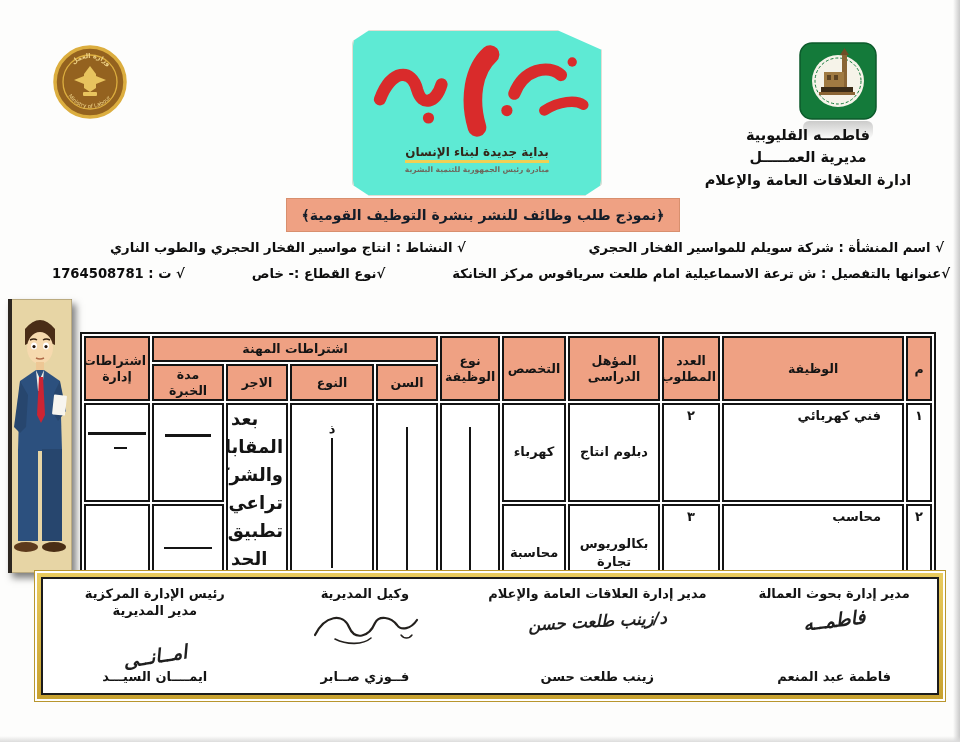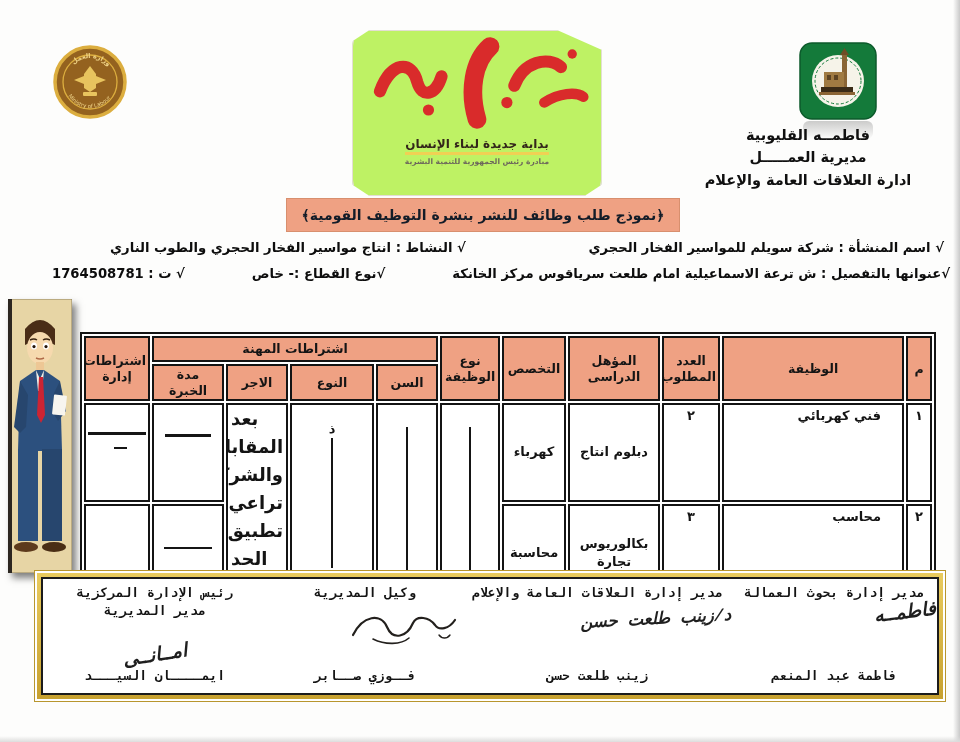--- a/index.html
+++ b/index.html
@@ -8,23 +8,23 @@
     font-family:"DejaVu Sans",sans-serif;color:#141414;
   }
   .edge-right{position:absolute;right:0;top:0;width:7px;height:100%;
     background:linear-gradient(to left,#c9c9c9,rgba(201,201,201,0));}
   .edge-bottom{position:absolute;left:0;bottom:0;width:100%;height:6px;
     background:linear-gradient(to top,#dcdcdc,rgba(220,220,220,0));}
 
   
   .seal{position:absolute;left:52px;top:44px;width:76px;height:76px;}
   .card{
-    position:absolute;left:352px;top:30px;width:250px;height:166px;background:#bef264;
+    position:absolute;left:352px;top:30px;width:250px;height:166px;background:#5eead4;
     border:1px solid #e3ded3;border-radius:16px;
-    box-shadow:0 3px 6px rgba(0,0,0,.18);text-align:center;padding-top:4px;box-sizing:border-box;
+    box-shadow:0 3px 6px rgba(0,0,0,.18);text-align:center;padding-top:12px;box-sizing:border-box;
     clip-path:polygon(0% 7%,7% 0%,82% 0%,100% 12%,100% 93%,93% 100%,7% 100%,0% 93%);
   }
   .card-callig{width:224px;height:94px;}
   .card-line1{display:inline-block;font-size:12px;font-weight:bold;color:#33261a;
     box-shadow:0 3px 0 #f0d054;padding-bottom:1px;}
   .card-line2{font-size:7.5px;color:#6d675c;margin-top:5px;font-weight:bold;}
   .gov-logo{position:absolute;left:799px;top:42px;width:78px;height:78px;}
   .gov-reflection{position:absolute;left:803px;top:121px;width:70px;height:18px;
     background:linear-gradient(to bottom,rgba(110,110,110,.35),rgba(110,110,110,0));
     border-radius:6px;}
@@ -76,21 +76,21 @@
   .other-dash-long{width:58px;margin:26px auto 0;}
   .other-dash-small{width:13px;margin:12px auto 0 27px;}
 
   
   .sig-frame1{position:absolute;left:34px;top:570px;width:912px;height:132px;
     border:1px solid #b8962e;background:#fff;padding:2px;box-sizing:border-box;}
   .sig-frame2{width:100%;height:100%;box-sizing:border-box;padding:4px;
     background:linear-gradient(to bottom,#e9cb5e,#c7a12f);}
   .sig-inner{width:100%;height:100%;box-sizing:border-box;border:2px solid #1b1b1b;
     background:#fff;display:flex;direction:rtl;}
-  .sig-block{position:relative;display:flex;flex-direction:column;font-family:Liberation Mono, monospace;}
+  .sig-block{position:relative;display:flex;flex-direction:column;align-items:center;}
   .sb1{width:23%;} .sb2{width:30%;} .sb3{width:22%;} .sb4{width:25%;}
   .sig-title{font-weight:bold;font-size:13px;margin-top:7px;text-align:center;line-height:1.3;}
   .sig-title2{font-weight:bold;font-size:13px;text-align:center;}
   .sig-name{font-weight:bold;font-size:13px;margin-top:auto;margin-bottom:9px;text-align:center;}
   .hand{font-style:italic;color:#1f1f1f;white-space:nowrap;}
   .hand-b1{font-size:19px;transform:rotate(-7deg);margin-top:6px;font-weight:600;}
   .hand-b2{font-size:16.5px;transform:rotate(-3deg);margin-top:9px;font-weight:600;}
   .hand-b4{position:absolute;bottom:26px;left:50%;transform:translateX(-50%) rotate(-9deg);
     font-size:19px;font-weight:600;}
   .sig-squiggle{margin-top:4px;}

